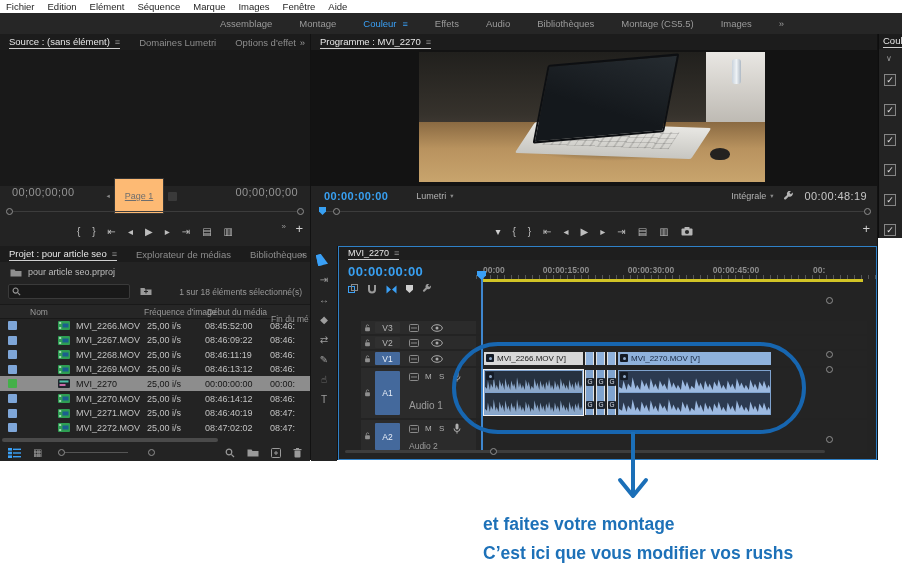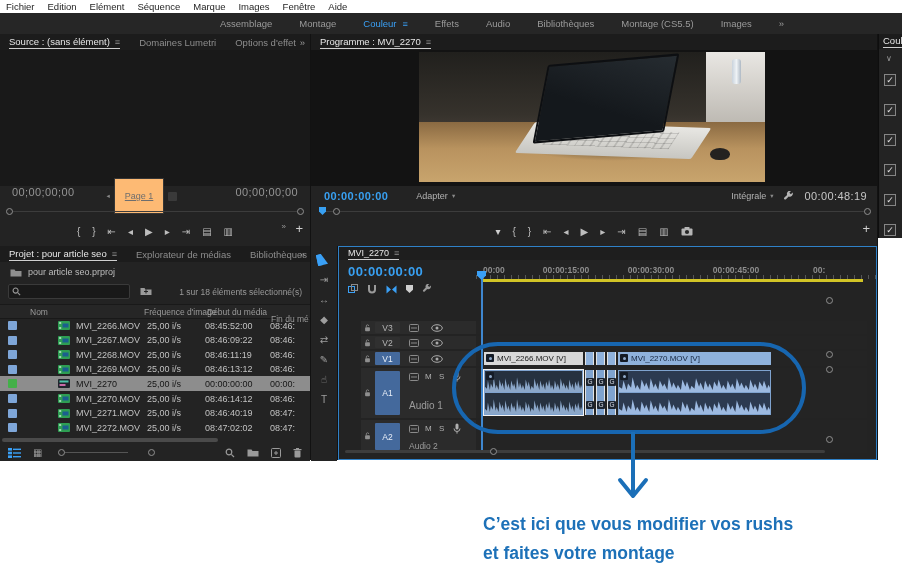--- a/index.html
+++ b/index.html
@@ -170,21 +170,21 @@
         <div class="abs" style="left:30%;top:56%;width:52%;height:24%;background:linear-gradient(180deg,#e8e7e3,#c7c6c1);transform:skewX(-32deg) rotate(2deg);border-radius:2px;">
           <div class="abs" style="left:12%;top:15%;width:72%;height:55%;background:repeating-linear-gradient(90deg,rgba(0,0,0,.13) 0 2px,transparent 2px 8px),repeating-linear-gradient(0deg,rgba(0,0,0,.13) 0 1px,transparent 1px 5px);"></div>
         </div>
         <div class="abs" style="left:35%;top:6%;width:37%;height:56%;background:linear-gradient(200deg,#262c31,#14181c 60%);border:2px solid #0d0f12;border-radius:2px;transform:rotate(-5deg) skewX(-16deg);"></div>
         <div class="abs" style="right:10%;bottom:17%;width:20px;height:12px;background:#242220;border-radius:50% 50% 45% 45%;"></div>
       </div>
     </div>
     <div class="abs" style="left:0;top:152px;width:566px;height:20px;display:flex;align-items:center;">
       <span class="tc tc-blue" style="margin-left:13px;">00:00:00:00</span>
       <span class="selwrap" style="margin-left:28px;">
-        <span>Adapter</span>
+        <span>Lumetri</span>
         <span class="car">▾</span>
       </span>
       <span style="margin-left:auto;margin-right:10px;display:flex;align-items:center;gap:10px;">
         <span class="selwrap">
           <span>Intégrale</span>
           <span class="car">▾</span>
         </span>
         <svg width="11" height="11" viewBox="0 0 11 11">
             <path d="M9.6 1.6 a3 3 0 0 1 -3.9 3.9 L3 8.2 a1.1 1.1 0 0 1 -1.6 -1.6 L4.1 3.9 a3 3 0 0 1 3.9 -3.9 L6.3 1.7 l1.6 1.6 z" fill="#b5b5b5"></path>
           </svg>
@@ -612,17 +612,17 @@
     <div class="abs" style="left:6px;top:203px;width:480px;height:3px;background:#3d3d3d;border-radius:2px;"></div>
     <div class="knob" style="left:151px;top:201px;"></div>
   </div>
 
   <div class="anno-oval"></div>
   <svg class="arrowsvg" width="46" height="76" viewBox="0 0 46 76">
     <path d="M23 0 V62" stroke="#1b6fb8" stroke-width="4" fill="none"></path>
     <path d="M10 48 L23 64 L36 48" stroke="#1b6fb8" stroke-width="4" fill="none" stroke-linecap="round" stroke-linejoin="round"></path>
   </svg>
   <div class="anno-text">
+    <div>et faites votre montage</div>
     <div>C’est ici que vous modifier vos rushs</div>
-    <div>et faites votre montage</div>
   </div>
 
 </div>
 
 </body></html>

